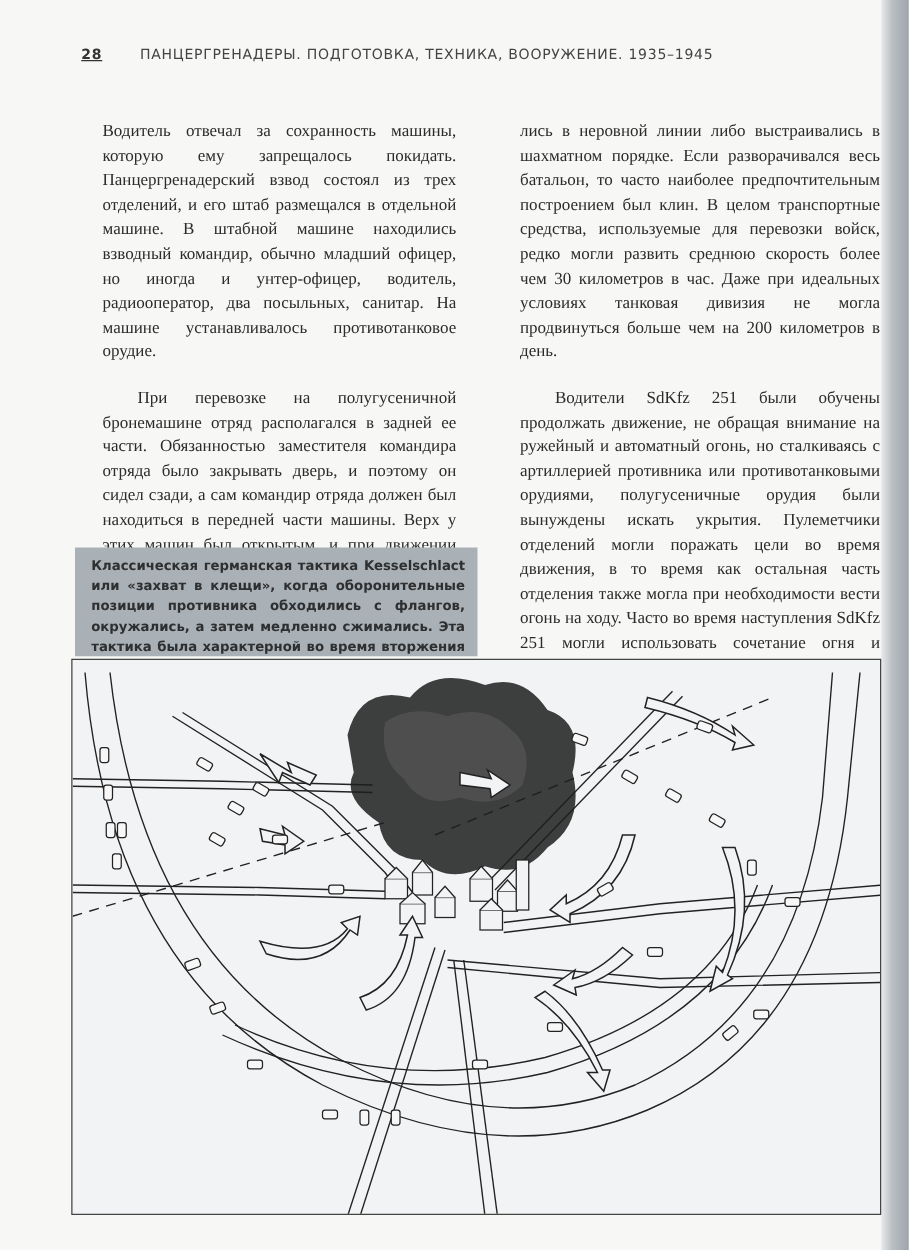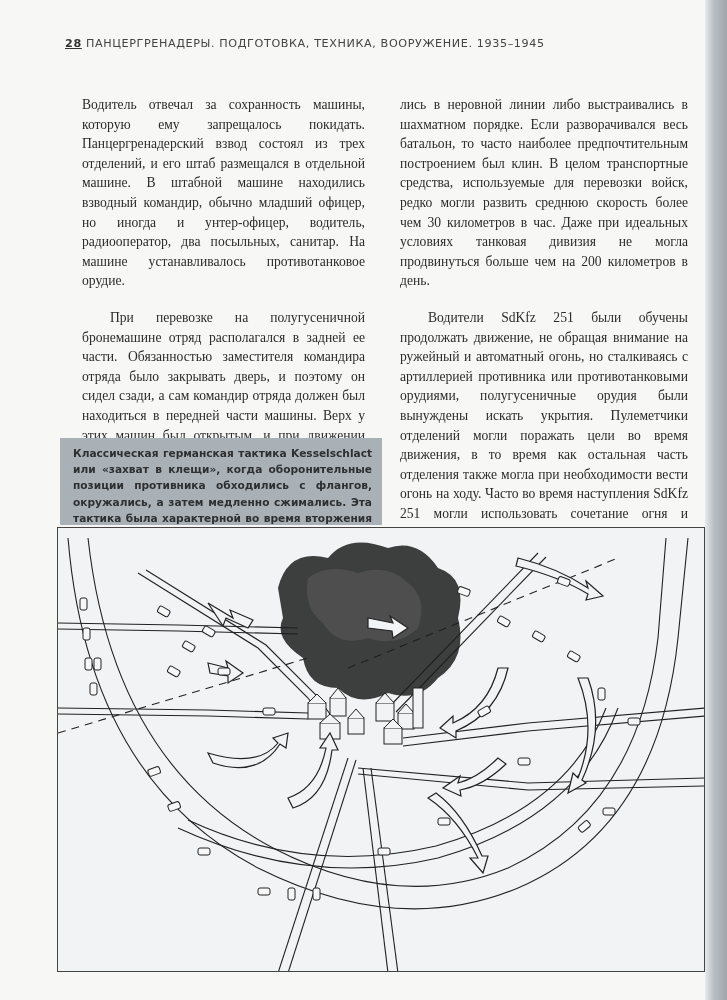--- a/index.html
+++ b/index.html
@@ -11,29 +11,29 @@
   }
   .gutter {
     position:absolute; right:0; top:0; width:22px; height:1000px;
     background:linear-gradient(to right, #e8eaec 0%, #b9bec3 40%, #9fa5ab 100%);
   }
   .running-head {
     position:absolute; top:37px; left:65px;
     font-family:"DejaVu Sans", sans-serif; font-size:11.2px; letter-spacing:0.6px;
     color:#444; white-space:nowrap;
   }
-  .running-head .pn { font-weight:bold; color:#333;text-decoration:underline; }
+  .running-head .pn { font-weight:bold; margin-right:26px; color:#333;text-decoration:underline; }
   .col {
     position:absolute; top:78px; font-size:13.6px; line-height:19.6px;
     text-align:justify; color:#2b2b2b;
   }
   .col p { margin:17px; hyphens:manual; }
   .col p.indent { text-indent:28px; }
   .col-left { left:65px; width:317px; }
-  .col-right { left:383px; width:322px; }
+  .col-right { left:399px; width:322px; }
   .caption-box {
     position:absolute; left:60px; top:438px; width:322px; height:87px;
     background:#a9b1b7; box-sizing:border-box; padding:7px 10px 6px 13px;
     font-family:"DejaVu Sans", sans-serif; font-weight:bold; font-size:10.6px;
     line-height:16.2px; color:#2e2f30; text-align:justify;
   }
   .figure {
     position:absolute; left:57px; top:527px; width:648px; height:445px;
     border:1.3px solid #444; box-sizing:border-box; background:#f2f3f4;
     overflow:hidden;

